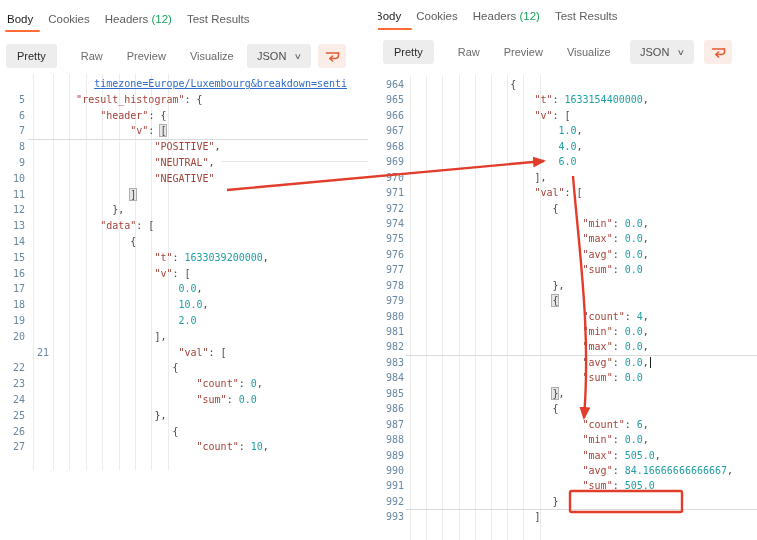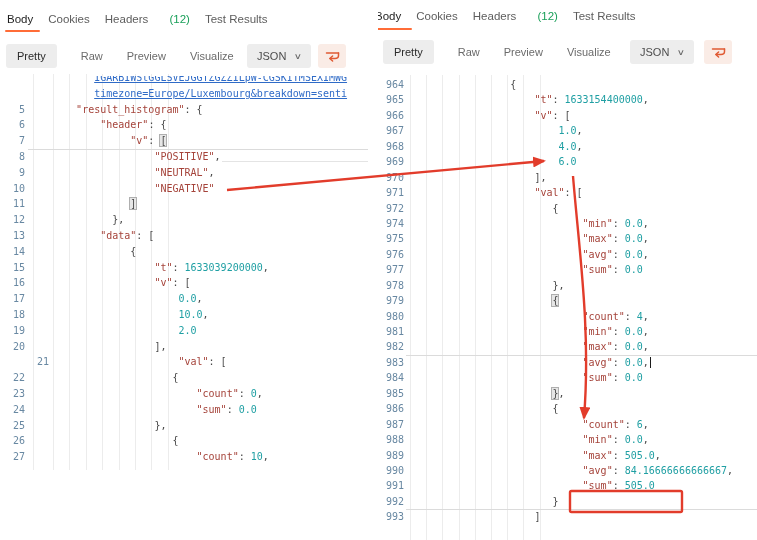--- a/index.html
+++ b/index.html
@@ -8,21 +8,21 @@
         font-family:"Liberation Sans",sans-serif;}
   .panel{position:absolute;top:0;background:#fff;overflow:hidden;}
   #panel-left{left:0;width:368px;height:470px;}
   #panel-right{left:378px;width:379px;height:540px;}
 
   .tabs{position:absolute;display:flex;gap:15px;align-items:center;}
   #panel-left .tabs{left:7px;top:13px;}
   #panel-right .tabs{left:-3px;top:10px;}
   .tab{font-size:11.5px;color:#5d5d5d;white-space:nowrap;cursor:pointer;}
   .tab.active{color:#1f1f1f;}
-  .tab .cnt{color:#1BA05A;margin-left:18px;}
+  .tab .cnt{color:#1BA05A;}
   .tab-underline{position:absolute;height:2px;background:#FF6C37;border-radius:1px;}
   #panel-left .tab-underline{left:5px;top:30px;width:35px;}
   #panel-right .tab-underline{left:-3px;top:28px;width:37px;}
 
   .views{position:absolute;display:flex;gap:24px;align-items:center;height:24px;}
   #panel-left .views{left:6px;top:44px;}
   #panel-right .views{left:5px;top:40px;}
   .view{font-size:11px;color:#6b6b6b;white-space:nowrap;cursor:pointer;}
   .view.chip{background:#EDEDED;border-radius:3px;padding:0 11px;line-height:24px;color:#2b2b2b;}
 
@@ -96,24 +96,20 @@
         <div class="guide" style="left: 53px;"></div>
         <div class="guide" style="left: 69px;"></div>
         <div class="guide" style="left: 86px;"></div>
         <div class="guide" style="left: 102px;"></div>
         <div class="guide" style="left: 119px;"></div>
         <div class="guide" style="left: 135px;"></div>
         <div class="guide" style="left: 151px;"></div>
         <div class="guide" style="left: 168px;"></div>
       </div>
     <div class="code" style="--rh: 15.8px;">
-        <div class="crow" style="margin-top: -6px;">
-          <span class="gut" style="width: 25px;"></span>
-          <span class="line" style="margin-left: 15px; padding-left: 9ch;"><span class="tU">IGARBIWStGGLSVEJGGTZGZZILpW-CGSKITMSEXIMWG</span></span>
-        </div>
         <div class="crow">
           <span class="gut" style="width: 25px;"></span>
           <span class="line" style="margin-left: 15px; padding-left: 9ch;"><span class="tU">timezone=Europe/Luxembourg&amp;breakdown=senti</span></span>
         </div>
         <div class="crow">
           <span class="gut" style="width: 25px;">5</span>
           <span class="line" style="margin-left: 15px; padding-left: 6ch;"><span class="tK">"result_histogram"</span><span class="tP">: {</span></span>
         </div>
         <div class="crow">
           <span class="gut" style="width: 25px;">6</span>

